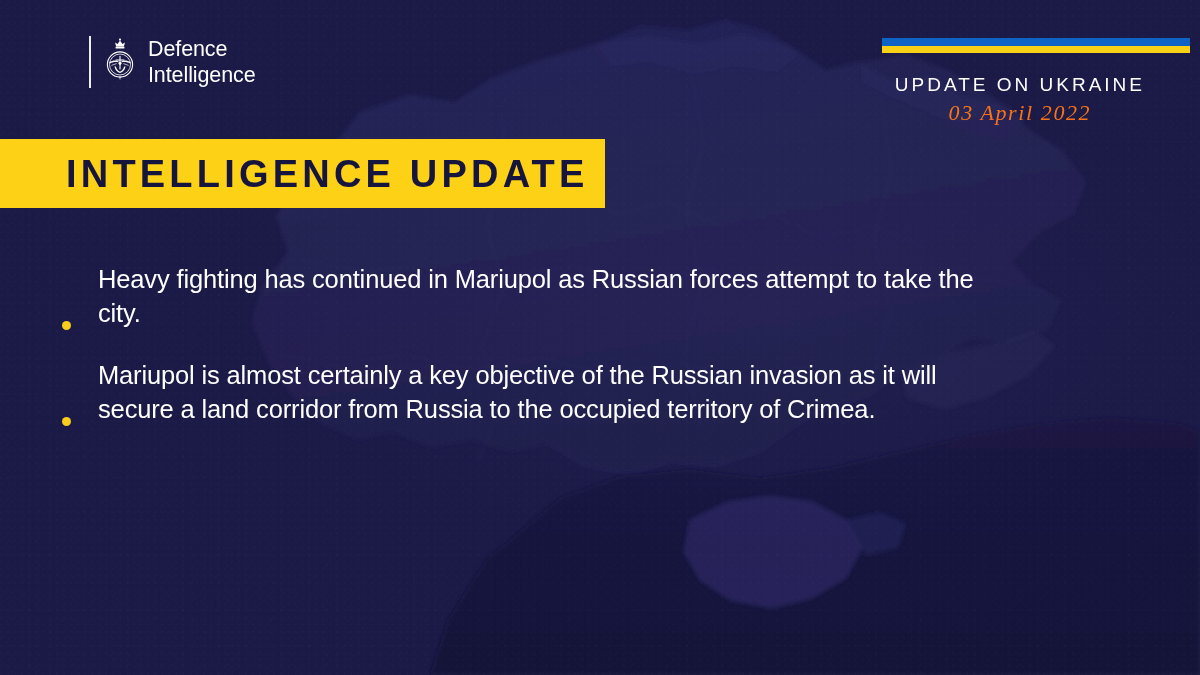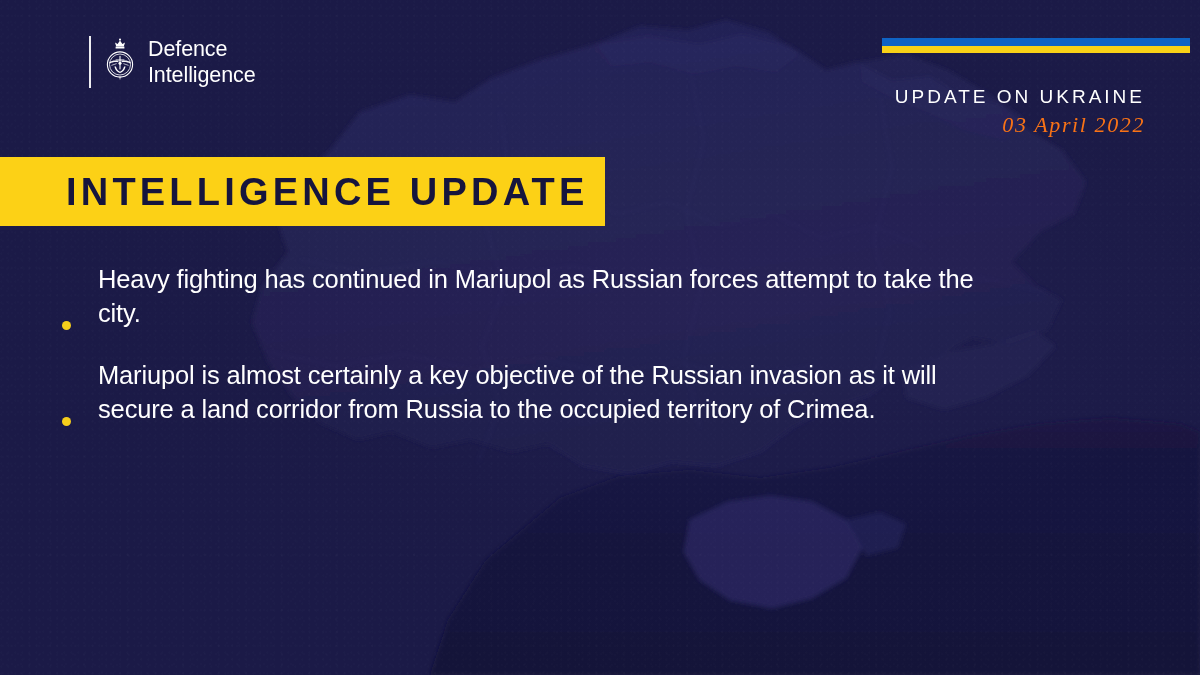--- a/index.html
+++ b/index.html
@@ -96,22 +96,22 @@
     top: 38px;
     width: 308px;
     height: 15px;
   }
   #flag-blue  { width: 100%; height: 50%; background: #0f63c4; }
   #flag-yellow{ width: 100%; height: 50%; background: #f8d117; }
 
   #header-right {
     position: absolute;
     right: 55px;
-    top: 84px;
-    text-align: right;
+    top: 72px;
+    text-align: center;
     margin-left: 31px;
   }
 
   #update-title {
     color: #ffffff;
     font-size: 19px;
     letter-spacing: 3.0px;
     line-height: 26px;
     font-weight: 400;
     white-space: nowrap;
@@ -124,21 +124,21 @@
     font-size: 22px;
     letter-spacing: 1.6px;
     line-height: 29px;
     white-space: nowrap;
   }
 
   
   #banner {
     position: absolute;
     left: 0;
-    top: 157px;
+    top: 139px;
     width: 605px;
     height: 69px;
     background: #fcd116;
     display: flex;
     align-items: center;
   }
 
   #banner-title {
     color: #16153d;
     font-size: 38px;

